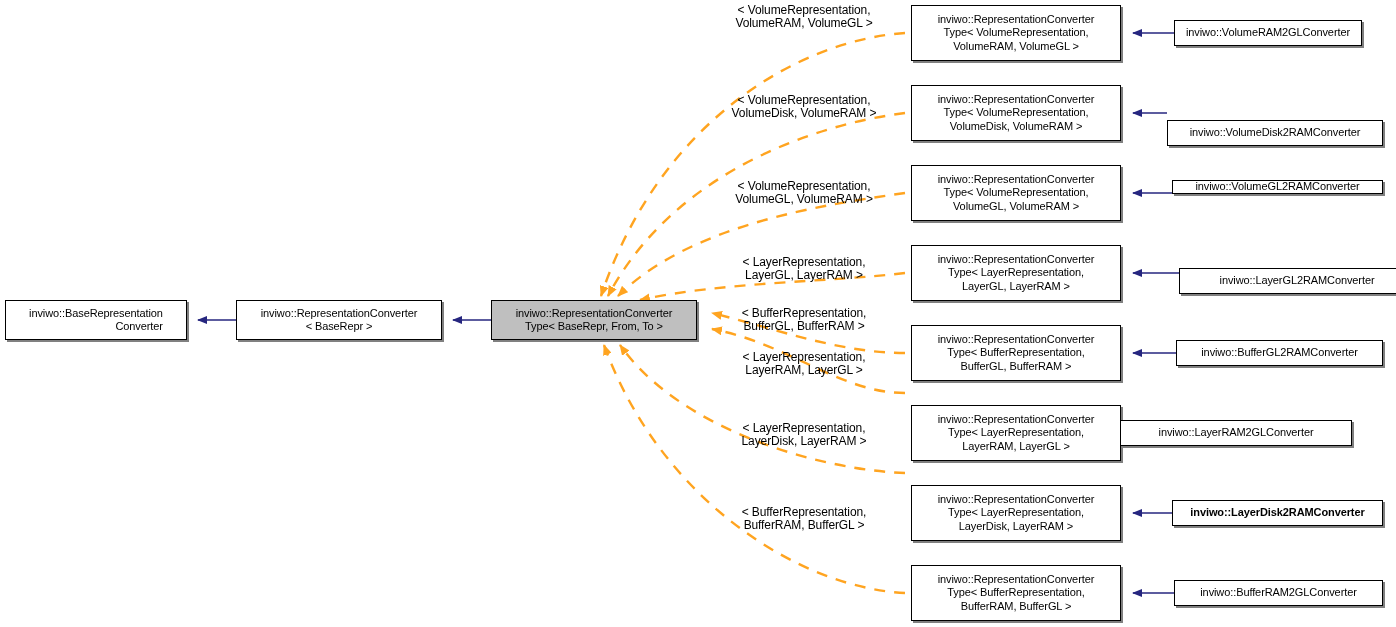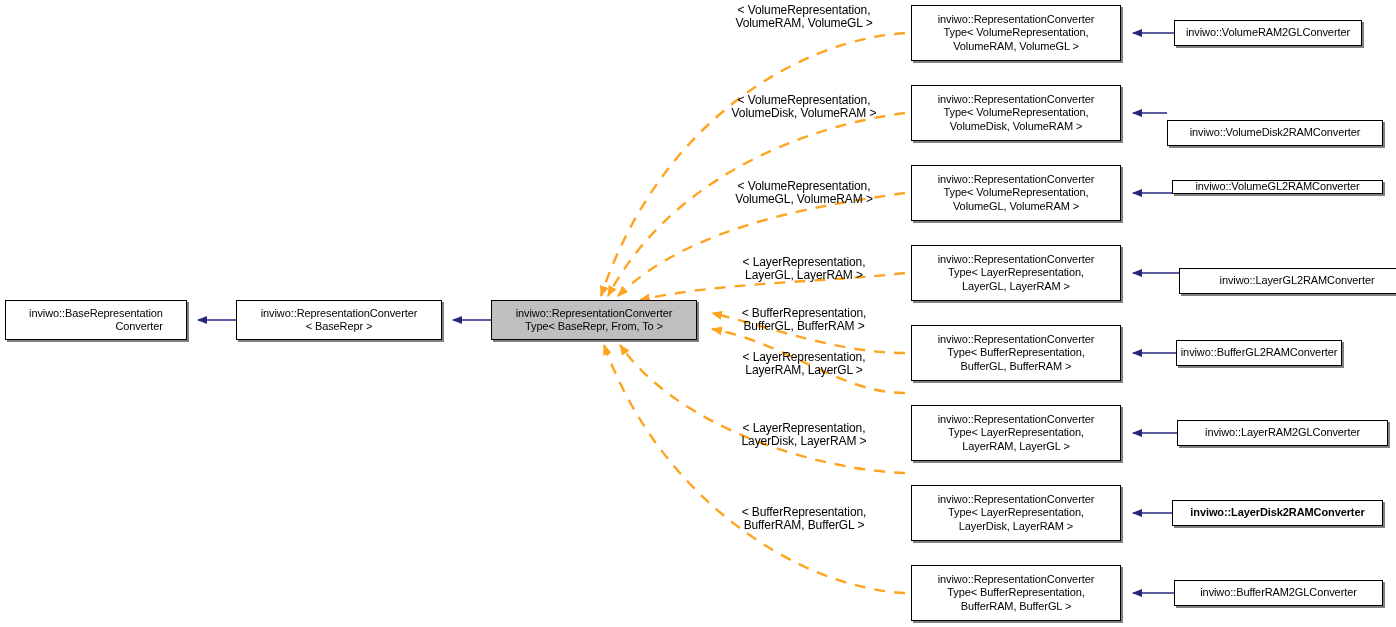--- a/index.html
+++ b/index.html
@@ -128,22 +128,22 @@
 Type&lt; LayerRepresentation,
 LayerDisk, LayerRAM &gt;</div>
   <div class="node" style="left:911px; top:565px; width:210px; height:56px;">inviwo::RepresentationConverter
 Type&lt; BufferRepresentation,
 BufferRAM, BufferGL &gt;</div>
 
   <div class="node" style="left:1174px; top:20px; width:188px; height:26px;">inviwo::VolumeRAM2GLConverter</div>
   <div class="node" style="left:1167px; top:100px; width:216px; height:26px;margin-top:20px;">inviwo::VolumeDisk2RAMConverter</div>
   <div class="node" style="left:1172px; top:180px; width:211px; height:14px;">inviwo::VolumeGL2RAMConverter</div>
   <div class="node" style="left:1179px; top:268px; width:236px; height:26px;">inviwo::LayerGL2RAMConverter</div>
-  <div class="node" style="left:1176px; top:340px; width:166px; height:26px;">inviwo::BufferGL2RAMConverter</div>
-  <div class="node" style="left:1177px; top:420px; width:211px; height:26px;">inviwo::LayerRAM2GLConverter</div>
+  <div class="node" style="left:1176px; top:340px; width:207px; height:26px;">inviwo::BufferGL2RAMConverter</div>
+  <div class="node" style="left:1120px; top:420px; width:232px; height:26px;">inviwo::LayerRAM2GLConverter</div>
   <div class="node" style="left:1172px; top:500px; width:211px; height:26px;font-weight:bold;">inviwo::LayerDisk2RAMConverter</div>
   <div class="node" style="left:1174px; top:580px; width:209px; height:26px;">inviwo::BufferRAM2GLConverter</div>
 
   <div class="edge-label" style="left:716px; top:4px; width:176px;">&lt; VolumeRepresentation,
 VolumeRAM, VolumeGL &gt;</div>
   <div class="edge-label" style="left:716px; top:94px; width:176px;">&lt; VolumeRepresentation,
 VolumeDisk, VolumeRAM &gt;</div>
   <div class="edge-label" style="left:716px; top:180px; width:176px;">&lt; VolumeRepresentation,
 VolumeGL, VolumeRAM &gt;</div>
   <div class="edge-label" style="left:716px; top:256px; width:176px;">&lt; LayerRepresentation,

